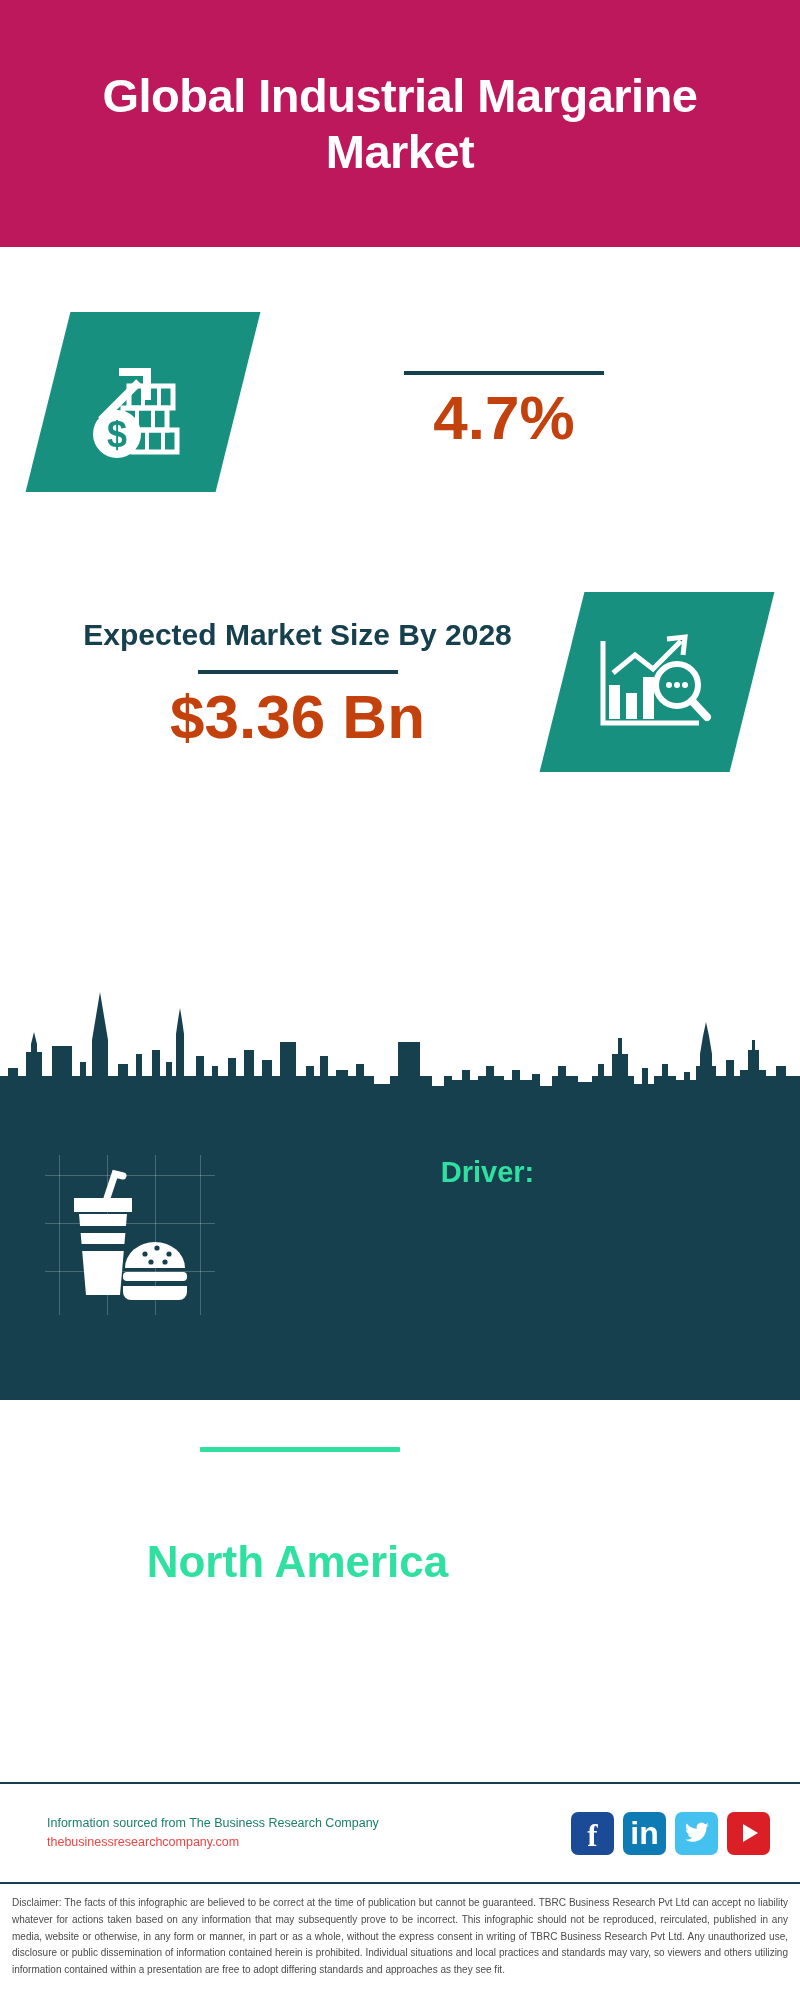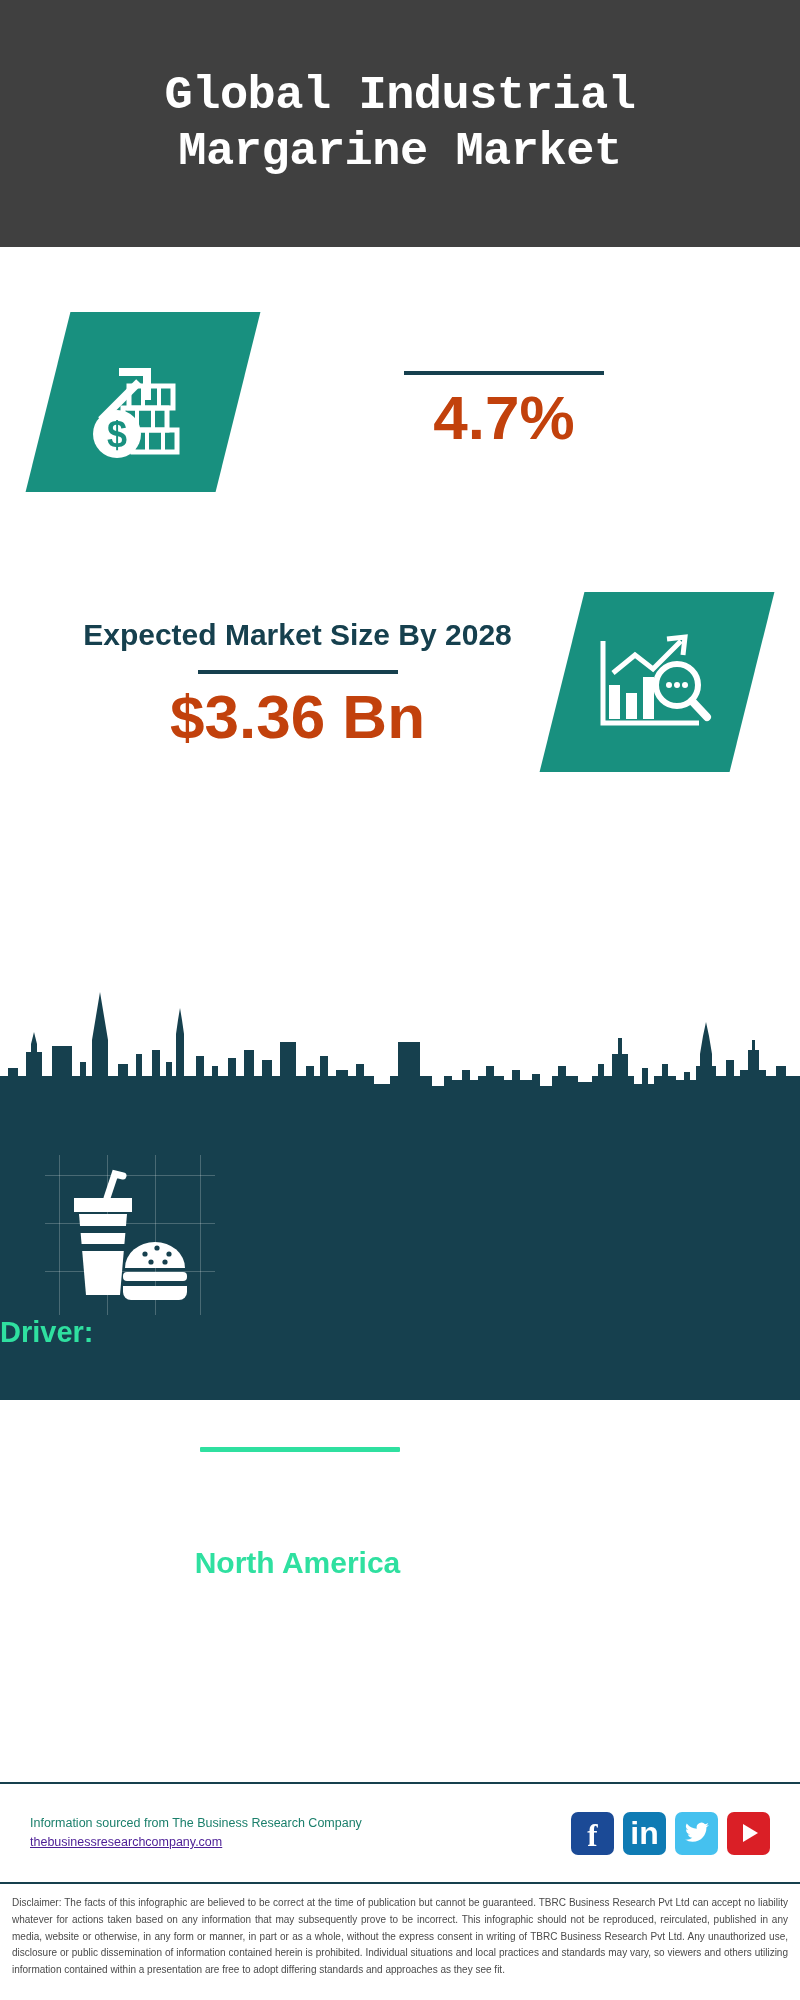--- a/index.html
+++ b/index.html
@@ -7,22 +7,22 @@
     width:800px;height:2000px;
     background:#ffffff;
     font-family:"Liberation Sans", sans-serif;
     overflow:hidden;
   }
   .page{position:relative;width:800px;height:2000px;background:#fff;}
 
   
   .header{
     position:absolute;left:0;top:0;width:800px;height:247px;
-    background:#404040;
-    display:flex;align-items:center;justify-content:flex-start;font-family:Liberation Mono, monospace;
+    background:#be185d;
+    display:flex;align-items:center;justify-content:flex-start;
   }
   .header-title{
     color:#ffffff;
     font-size:47px;
     font-weight:bold;
     line-height:1.18;
     text-align:center;
     letter-spacing:-0.5px;
     padding:0 60px;
   }
@@ -64,21 +64,21 @@
     display:block;
   }
   .dark-body{
     position:absolute;left:0;top:1100px;width:800px;height:300px;
     background:#16404e;
   }
 
   
   .driver-row{
     position:absolute;left:0;top:1155px;width:800px;height:160px;
-    display:flex;align-items:flex-start;flex-direction:column;
+    display:flex;align-items:flex-start;
   }
   .icon-grid{
     position:relative;width:170px;height:160px;margin-left:45px;flex:none;
   }
   .icon-grid .gl{position:absolute;background:rgba(255,255,255,0.22);}
   .driver-text{flex:1;text-align:center;padding-right:40px;}
   .driver-heading{
     color:#2fe0a0;font-size:29px;font-weight:bold;line-height:1.2;margin-bottom:14px;
   }
   .driver-body{
@@ -91,40 +91,40 @@
     background:#2fe0a0;border-radius:1px;
   }
 
   
   .region-row{
     position:absolute;left:0;top:1480px;width:800px;height:200px;
     display:flex;align-items:center;
   }
   .region-text{flex:1;text-align:center;padding-left:40px;}
   .region-name{
-    color:#2fe0a0;font-size:30px;font-weight:bold;line-height:1.2;
+    color:#2fe0a0;font-size:44px;font-weight:bold;line-height:1.2;
   }
   .region-sub{
     color:#ffffff;font-size:28px;font-weight:normal;line-height:1.25;
   }
   .map-wrap{
     position:relative;width:190px;height:190px;margin-right:55px;flex:none;
   }
   .map-wrap .gl{position:absolute;background:rgba(255,255,255,0.25);}
 
   
   .footer{
     position:absolute;left:0;top:1782px;width:800px;height:98px;
     background:#ffffff;
     display:flex;align-items:center;
     border-top:2px solid #16404e;
   }
-  .footer-text{padding-left:30px;flex:1;}
+  .footer-text{padding-left:47px;flex:1;}
   .footer-line1{color:#1a7f6b;font-size:12.5px;line-height:1.55;}
-  .footer-line2{color:#4c1d95;font-size:12.5px;line-height:1.55;text-decoration:underline;}
+  .footer-line2{color:#ef4444;font-size:12.5px;line-height:1.55;}
   .socials{display:flex;gap:9px;padding-right:30px;}
   .sbtn{
     width:43px;height:43px;border-radius:7px;
     display:flex;align-items:center;justify-content:center;
   }
   .sb-fb{background:#1b4a96;}
   .sb-li{background:#0f7bb4;}
   .sb-tw{background:#45c1ef;}
   .sb-yt{background:#da1f26;}
   .sb-fb .g{color:#fff;font-size:31px;font-weight:bold;font-family:"Liberation Serif",serif;line-height:1;margin-top:4px;}

